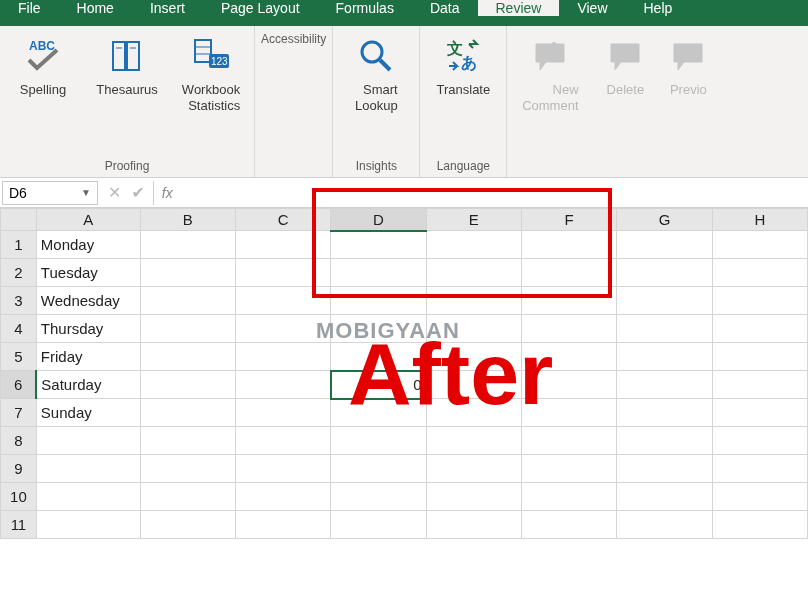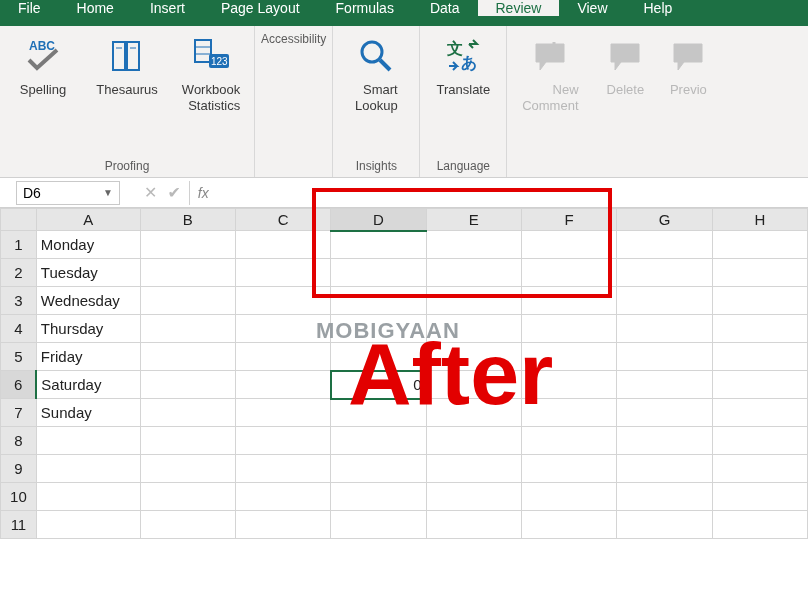--- a/index.html
+++ b/index.html
@@ -16,21 +16,21 @@
   .group-items { display: flex; flex: 1; align-items: flex-start; gap: 10px; }
   .group-label { text-align: center; font-size: 12px; color: #5b5b5b; padding: 2px 0; }
   .rb { display: flex; flex-direction: column; align-items: center; justify-content: flex-start; width: 74px; padding-top: 6px; cursor: pointer; }
   .rb .icon { width: 40px; height: 40px; display: flex; align-items: center; justify-content: center; margin-bottom: 6px; }
   .rb .rlabel { font-size: 13px; color: #3a3a3a; text-align: right; line-height: 1.2; }
   .rb.disabled .rlabel { color: #b8b8b8; }
   .rb.disabled svg * { stroke: #c6c6c6; fill: #c6c6c6; }
 
   
   .fbar { display: flex; align-items: center; height: 30px; border-bottom: 1px solid #d0d0d0; background: #fff; }
-  .namebox { width: 104px; border: 1px solid #c9c9c9; height: 24px; margin: 16px; display: flex; align-items: center; padding: 0 6px; font-size: 14px; }
+  .namebox { width: 96px; border: 1px solid #c9c9c9; height: 24px; margin: 2px; display: flex; align-items: center; padding: 0 6px; font-size: 14px; }
   .namebox .dd { margin-left: auto; color: #666; font-size: 10px; }
   .fbaricons { display: flex; align-items: center; gap: 10px; padding: 0 8px; color: #b9b9b9; font-size: 16px; }
   .fx { color: #888; font-style: italic; font-size: 14px; padding: 0 8px; border-left:1px solid #d0d0d0; height:24px; display:flex; align-items:center;}
   .formula-input { flex: 1; height: 24px; border: none; background: transparent; font-size: 14px; padding: 0 6px; }
 
   
   .grid { position: relative; }
   table.sheet { border-collapse: collapse; table-layout: fixed; }
   .sheet th, .sheet td { border: 1px solid #d4d4d4; font-size: 15px; font-weight: normal; color: #222; }
   .sheet thead th { background: #e6e6e6; height: 22px; text-align: center; }

